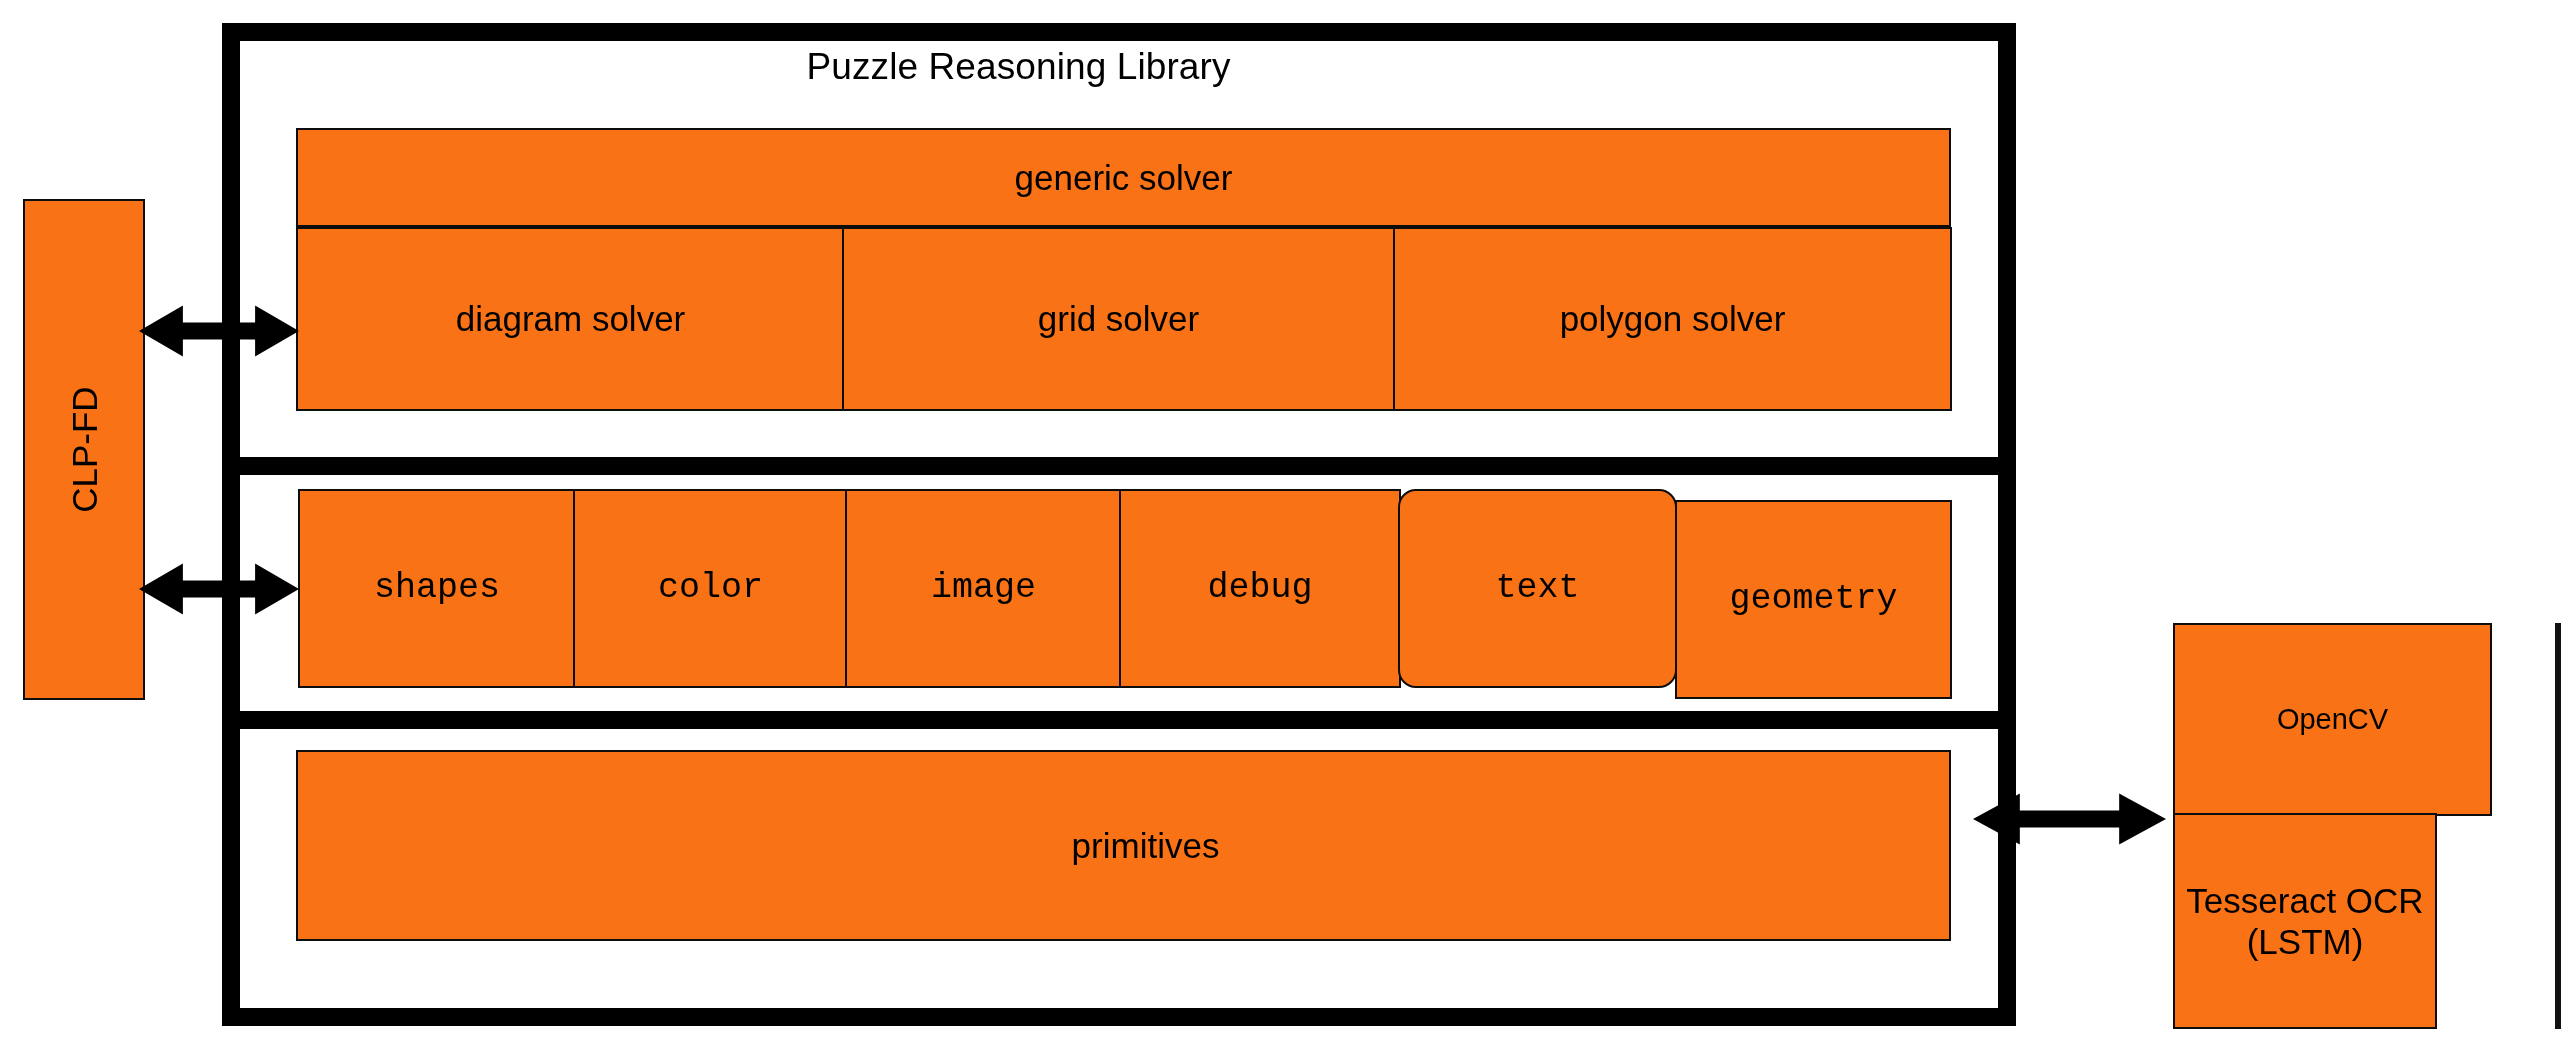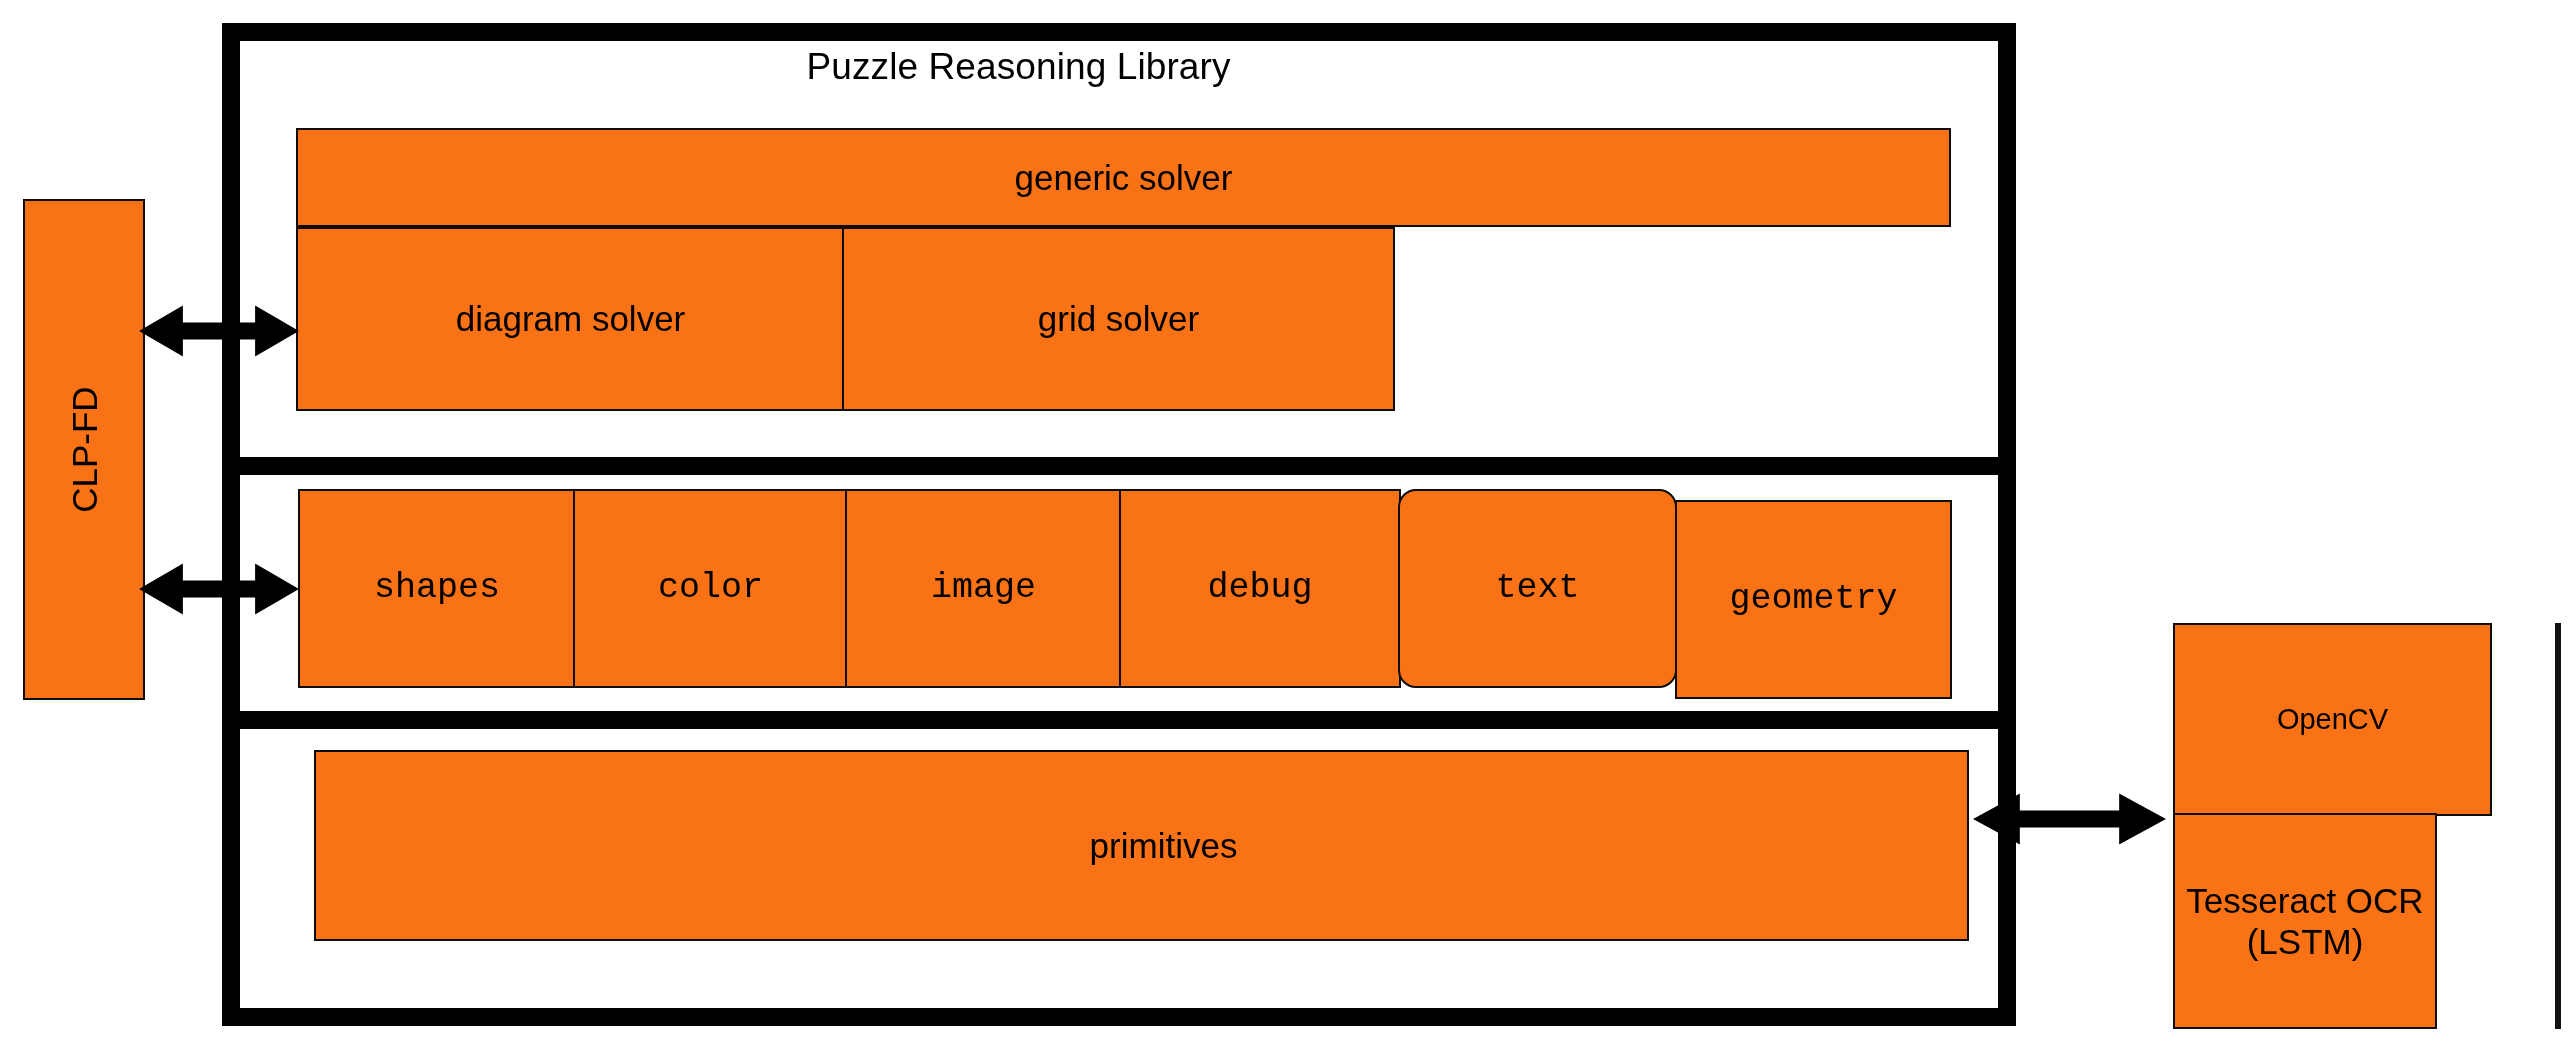--- a/index.html
+++ b/index.html
@@ -99,21 +99,21 @@
   #module-text     { left: 1398px; width: 279px; border-radius: 18px; }
   #module-geometry {
     left: 1675px;
     width: 277px;
     top: 500px;
     height: 199px;
   }
 
   
   #primitives {
-    left: 314px;
+    left: 296px;
     top: 750px;
     width: 1655px;
     height: 191px;
     font-size: 35px;
     padding-left: 44px;
   }
 
   
   #clpfd-box {
     left: 23.4px;
@@ -164,20 +164,21 @@
   <div class="abs" id="library-frame"></div>
 
   <div class="abs" id="library-title">Puzzle Reasoning Library</div>
 
   <div class="abs thinbox" id="generic-solver">generic solver</div>
 
   <div class="abs thinbox solver-cell" id="solver-diagram">diagram solver</div>
 
   <div class="abs thinbox solver-cell" id="solver-grid">grid solver</div>
 
+  <div class="abs thinbox solver-cell" id="solver-polygon">polygon solver</div>
 
   <div class="layer-divider" id="divider-1"></div>
 
   <div class="abs thinbox module-cell" id="module-shapes">shapes</div>
 
   <div class="abs thinbox module-cell" id="module-color">color</div>
 
   <div class="abs thinbox module-cell" id="module-image">image</div>
 
   <div class="abs thinbox module-cell" id="module-debug">debug</div>

